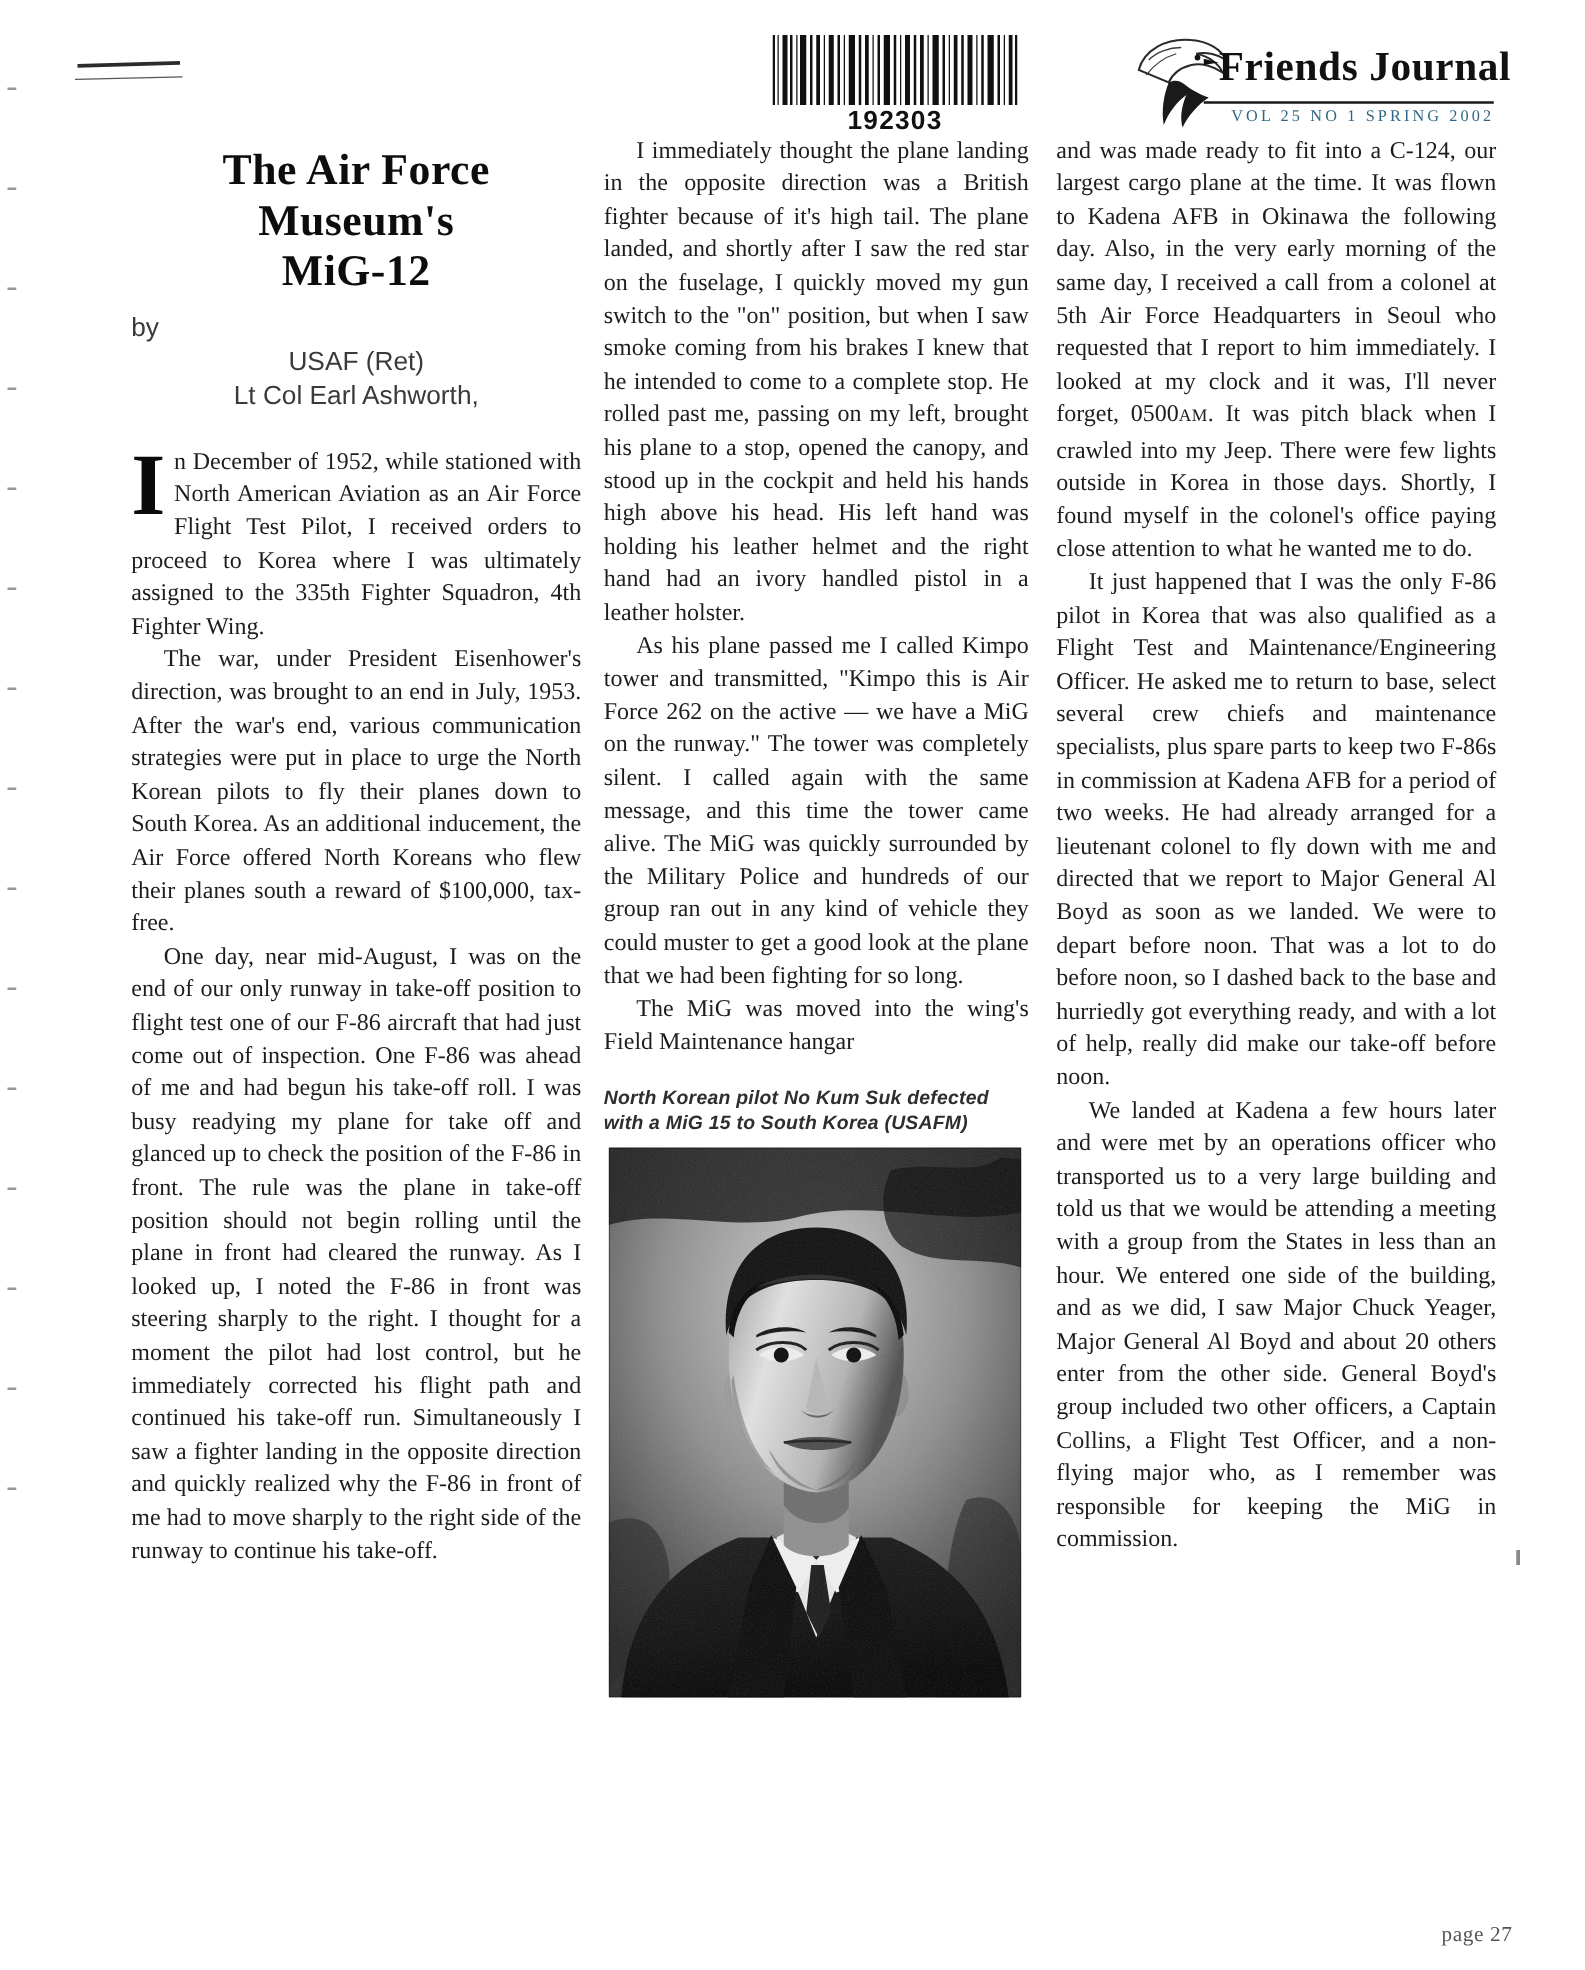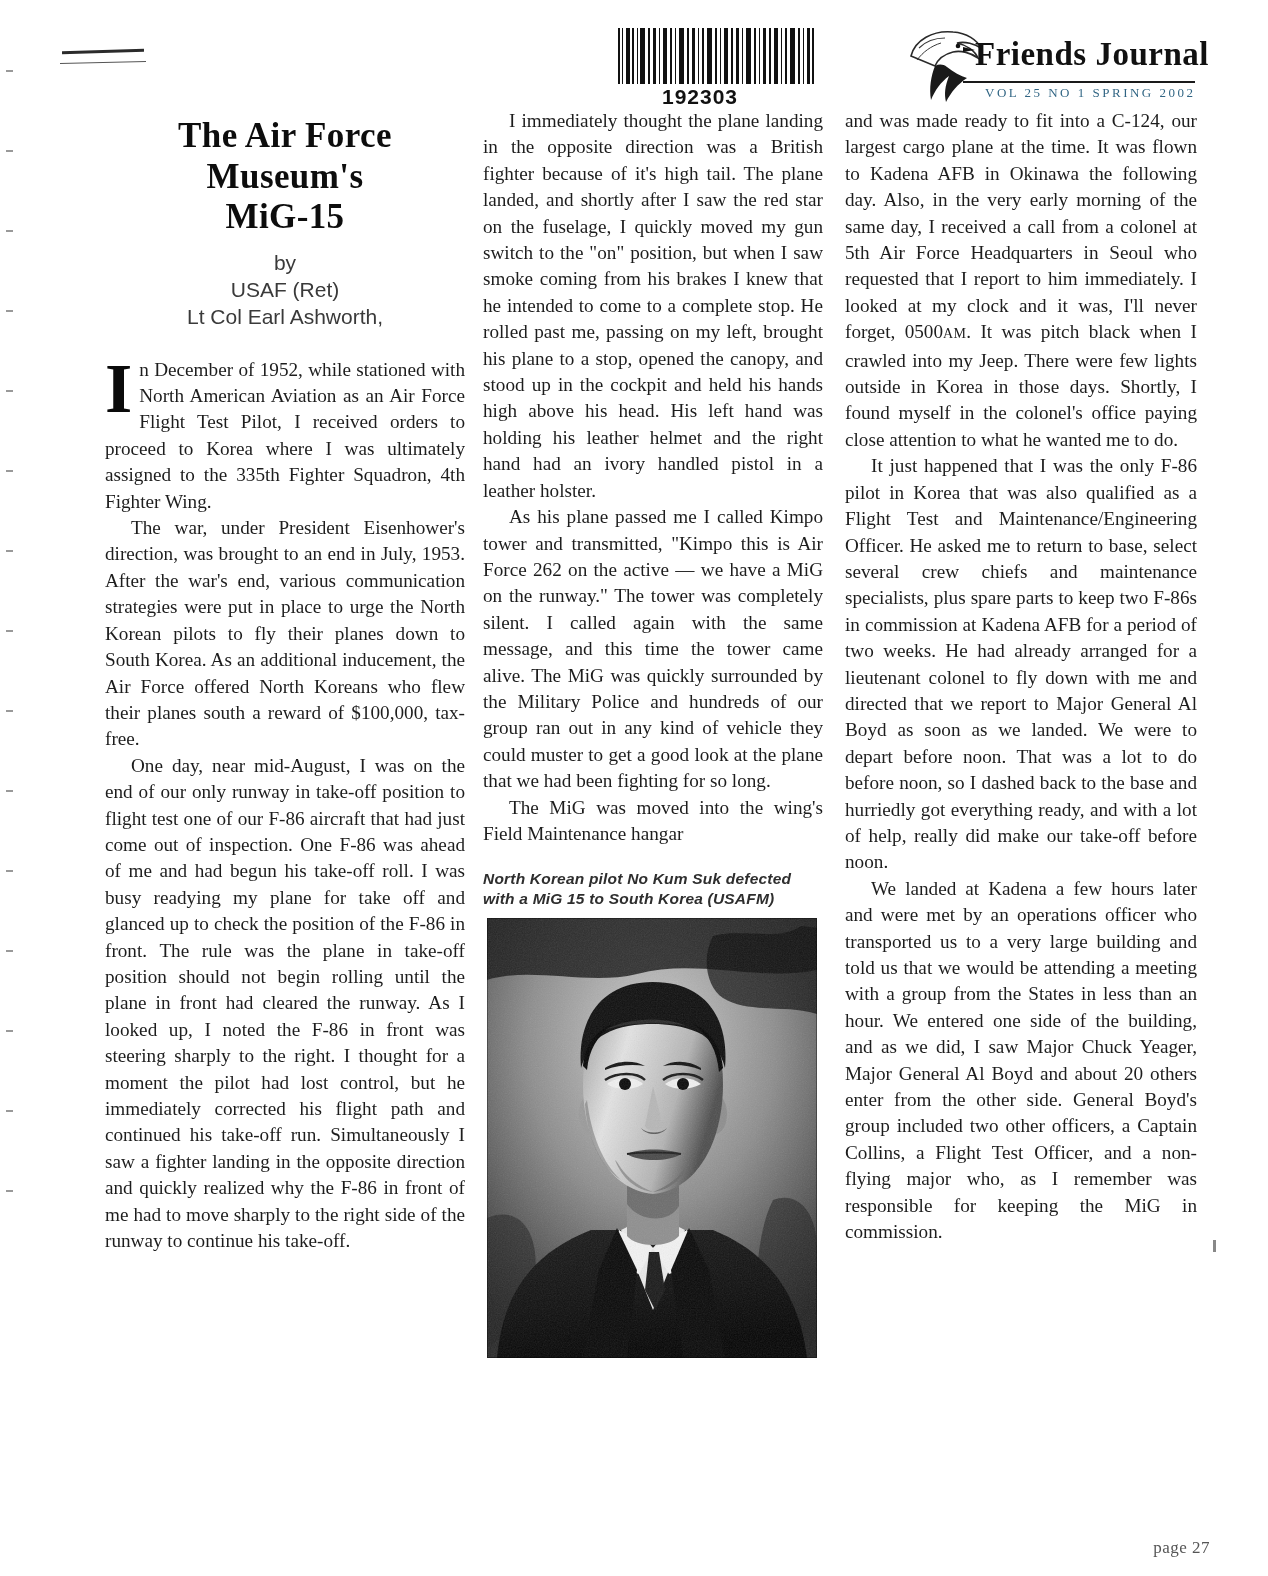--- a/index.html
+++ b/index.html
@@ -30,21 +30,21 @@
   }
   .corner-rule.thin {
     top:62px; left:60px; width:86px;
     border-top:1px solid #555;
     transform:rotate(-1.2deg);
   }
 
   
   .barcode-wrap {
     position:absolute; left:618px; top:28px;
-    width:164px; text-align:center;
+    width:196px; text-align:center;
   }
   .barcode {
     height:56px; width:196px;
     display:block;
   }
   .barcode-num {
     font-family:"Liberation Sans", sans-serif;
     font-weight:bold;
     font-size:21px;
     letter-spacing:1px;
@@ -97,21 +97,20 @@
     font-family:"Liberation Serif", serif;
     font-weight:bold;
     font-size:35px;
     line-height:1.16;
     text-align:center;
     color:#0d0d0d;
     letter-spacing:.4px;
     margin:8px 0 0 0;
   }
   .byline-by {
-    text-align:center;
     font-family:"Liberation Sans", sans-serif;
     font-size:21px;
     color:#3a3a3a;
     margin-top:12px;
     line-height:1.25;
   }
   .byline-name {
     text-align:center;
     font-family:"Liberation Sans", sans-serif;
     font-size:21px;
@@ -259,21 +258,21 @@
     <div class="journal-vol">VOL 25  NO 1  SPRING 2002</div>
   </div>
 </div>
 
 <div class="article">
 
   <div class="col col-1">
     <h1 class="headline">
       <span>The Air Force</span><br>
       <span>Museum's</span><br>
-      <span>MiG-15</span>
+      <span>MiG-12</span>
     </h1>
     <div class="byline-by">by</div>
     <div class="byline-name">USAF (Ret)</div>
     <div class="byline-name">Lt Col Earl Ashworth,</div>
 
     <p class="body first" style="margin-top:26px;">
       <span class="dropcap">I</span><span>n December of 1952, while stationed with North American Aviation as an Air Force Flight Test Pilot, I received orders to proceed to Korea where I was ultimately assigned to the 335th Fighter Squadron, 4th Fighter Wing.</span>
     </p>
     <p class="body">The war, under President Eisenhower's direction, was brought to an end in July, 1953. After the war's end, various communication strategies were put in place to urge the North Korean pilots to fly their planes down to South Korea. As an additional inducement, the Air Force offered North Koreans who flew their planes south a reward of $100,000, tax-free.</p>
     <p class="body">One day, near mid-August, I was on the end of our only runway in take-off position to flight test one of our F-86 aircraft that had just come out of inspection. One F-86 was ahead of me and had begun his take-off roll. I was busy readying my plane for take off and glanced up to check the position of the F-86 in front. The rule was the plane in take-off position should not begin rolling until the plane in front had cleared the runway. As I looked up, I noted the F-86 in front was steering sharply to the right. I thought for a moment the pilot had lost control, but he immediately corrected his flight path and continued his take-off run. Simultaneously I saw a fighter landing in the opposite direction and quickly realized why the F-86 in front of me had to move sharply to the right side of the runway to continue his take-off.</p>

